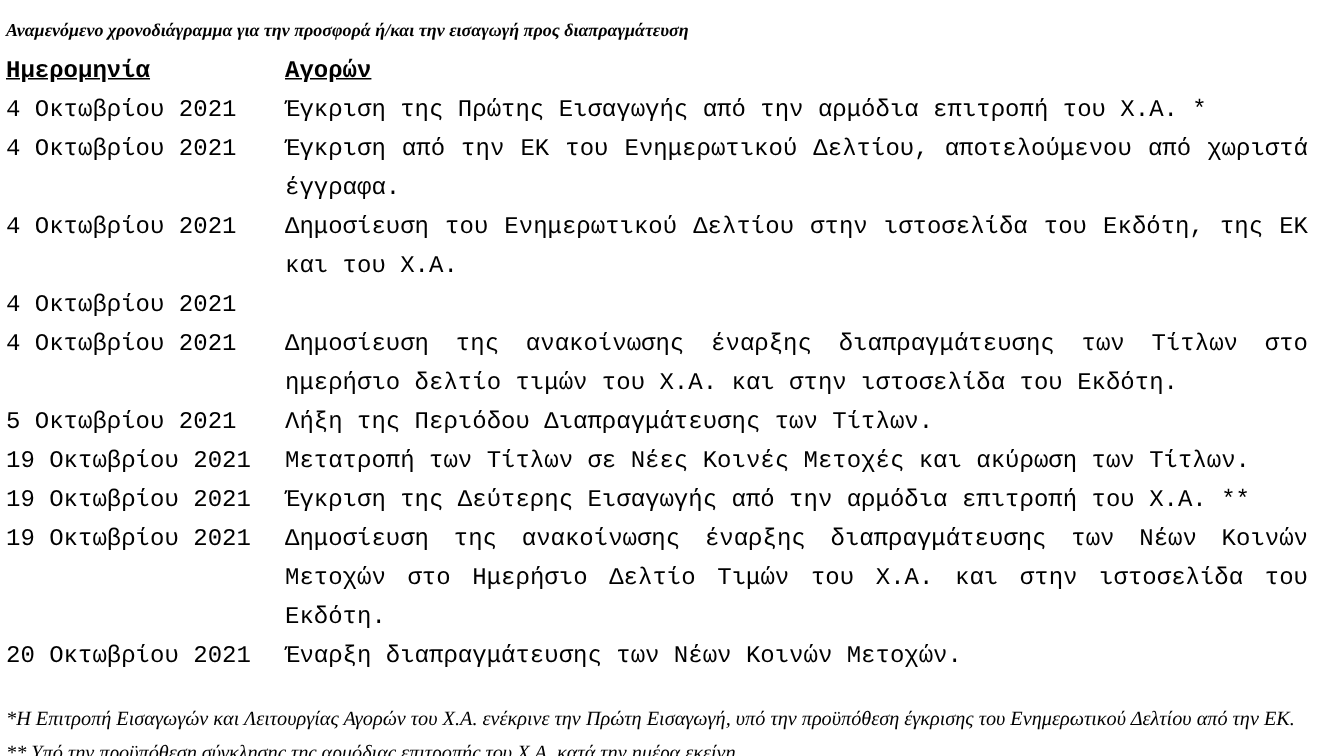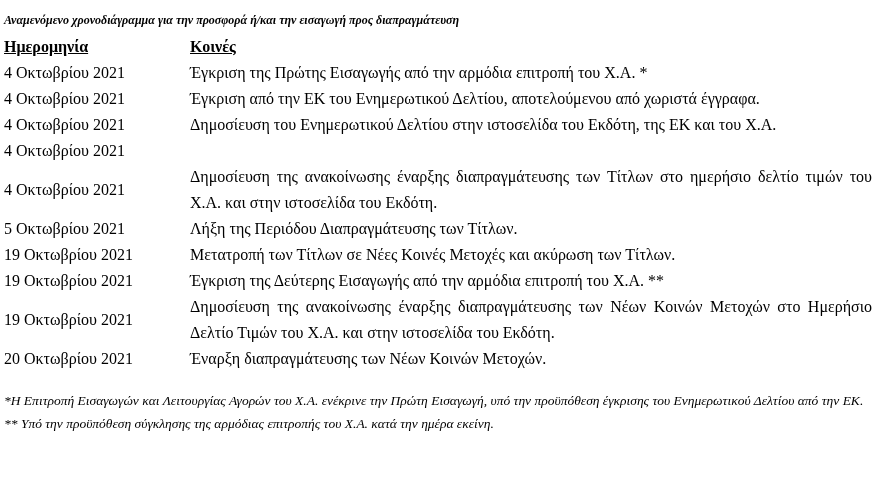--- a/index.html
+++ b/index.html
@@ -21,21 +21,22 @@
     font-weight: bold;
     font-style: italic;
     line-height: 26px;
     margin: 0 0 1px 0;
   }
   .timeline-table {
     width: 100%;
   }
   .t-row {
     display: flex;
-    align-items: center;
+    align-items: flex-start;
+    font-family: Liberation Mono, monospace;
   }
   .t-row.header {
     line-height: 23px;
   }
   .t-row.header .cell {
     font-weight: bold;
   }
   .t-row.header .cell span {
     text-decoration: underline;
   }
@@ -68,21 +69,21 @@
 
   <p class="doc-title">Αναμενόμενο χρονοδιάγραμμα για την προσφορά ή/και την εισαγωγή προς διαπραγμάτευση</p>
 
   <div class="timeline-table">
 
     <div class="t-row header">
       <div class="cell date">
         <span>Ημερομηνία</span>
       </div>
       <div class="cell event">
-        <span>Κοινές</span>
+        <span>Αγορών</span>
       </div>
     </div>
 
     <div>
 
         <div class="t-row">
           <div class="cell date">4 Οκτωβρίου 2021</div>
           <div class="cell event">Έγκριση της Πρώτης Εισαγωγής από την αρμόδια επιτροπή του Χ.Α. *</div>
         </div>
 

